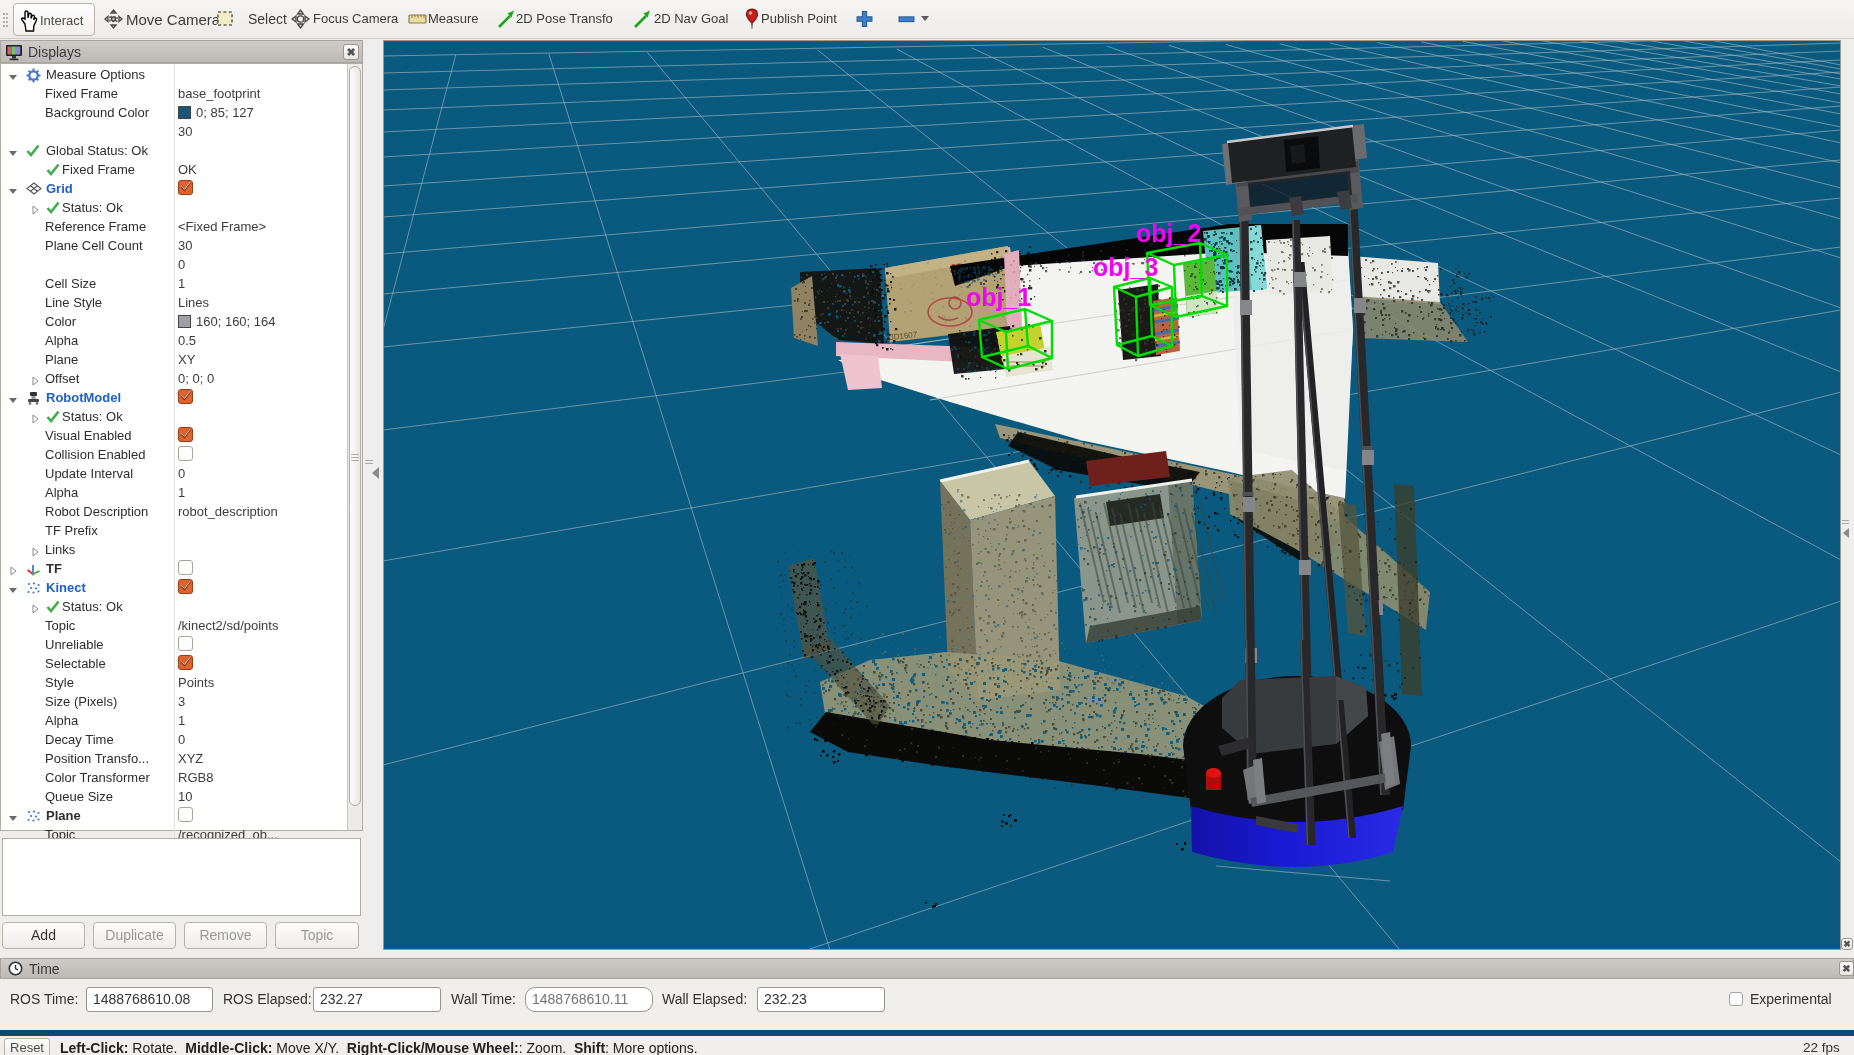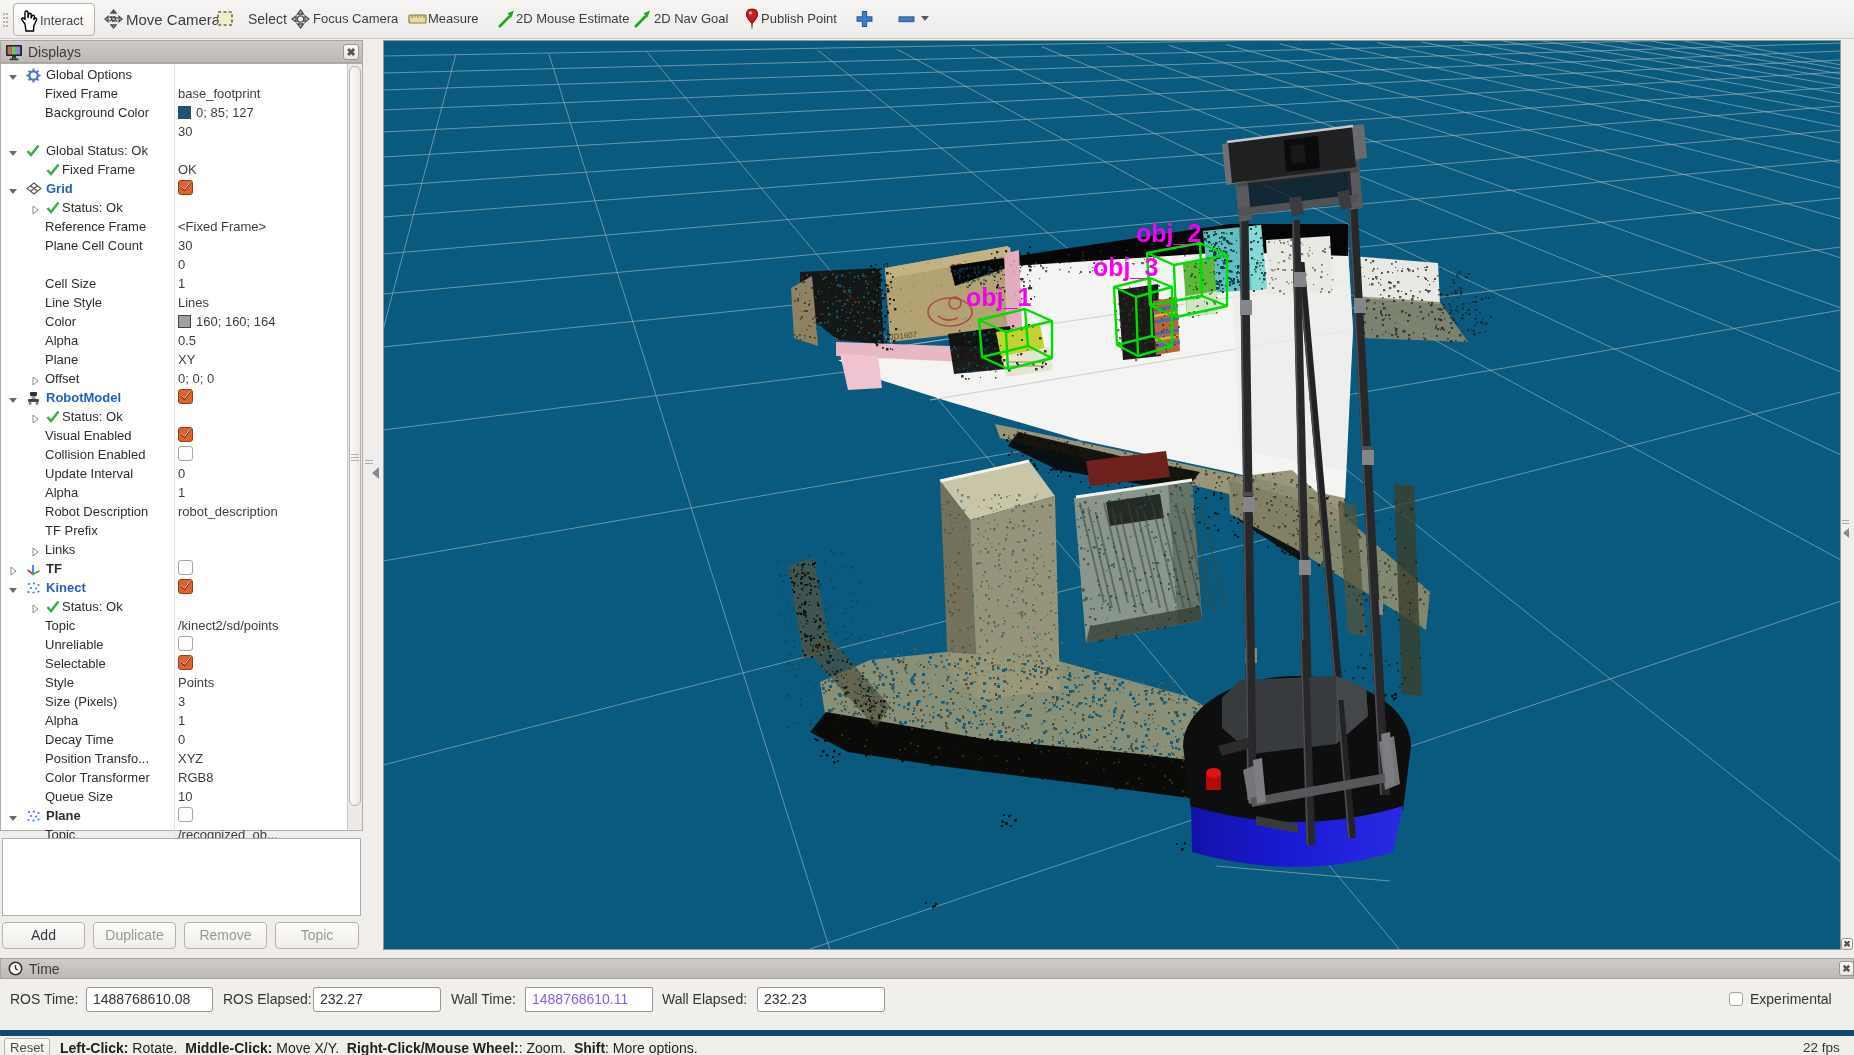--- a/index.html
+++ b/index.html
@@ -43,21 +43,21 @@
     <div class="abs" style="left:313px;top:11px;font-size:13px">Focus Camera</div>
  <div class="abs" style="left:408px;top:8px"><svg width="19" height="22" viewBox="0 0 19 20">
         <rect x="1" y="6" width="17" height="8" rx="1" fill="#e8dca0" stroke="#8a7d48" stroke-width="1.2"></rect>
         <path d="M4 6 v3 M7 6 v2.3 M10 6 v3 M13 6 v2.3 M16 6 v3" stroke="#8a7d48" stroke-width="1"></path>
       </svg></div>
     <div class="abs" style="left:428px;top:11px;font-size:13px">Measure</div>
  <div class="abs" style="left:497px;top:8px"><svg width="19" height="22" viewBox="0 0 19 20">
         <path d="M2 18 L13 7" stroke="#18a818" stroke-width="2.6"></path>
         <path d="M10.5 4.5 L17 1.5 L14.5 8.5 Z" fill="#18a818"></path>
       </svg></div>
-    <div class="abs" style="left:516px;top:11px;font-size:13px">2D Mouse Estimate</div>
+    <div class="abs" style="left:516px;top:11px;font-size:13px">2D Pose Transfo</div>
  <div class="abs" style="left:633px;top:8px"><svg width="19" height="22" viewBox="0 0 19 20">
         <path d="M2 18 L13 7" stroke="#18a818" stroke-width="2.6"></path>
         <path d="M10.5 4.5 L17 1.5 L14.5 8.5 Z" fill="#18a818"></path>
       </svg></div>
     <div class="abs" style="left:654px;top:11px;font-size:13px">2D Nav Goal</div>
  <div class="abs" style="left:744px;top:8px"><svg width="16" height="22" viewBox="0 0 14 20">
         <path d="M7 1 Q12 1 12 6 Q12 9 7 14 Q2 9 2 6 Q2 1 7 1 Z" fill="#c81e1e" stroke="#7a1010"></path>
         <circle cx="5.6" cy="4.6" r="1.6" fill="#f0a0a0"></circle>
         <path d="M6.2 14 L7.8 14 L7.3 19 L6.7 19 Z" fill="#555"></path>
       </svg></div>
@@ -90,21 +90,21 @@
  <div class="abs" style="left:0;top:25px;width:362px;height:19px;overflow:hidden">
       <span class="abs" style="left:8px;top:5px"><svg width="10" height="10" viewBox="0 0 10 10">
           <path d="M1 3 L9 3 L5 8 Z" fill="#6a6a6a"></path>
         </svg></span>
       <span class="abs" style="left:26px;top:3px"><svg width="15" height="15" viewBox="0 0 15 15">
           <circle cx="7.5" cy="7.5" r="4.2" fill="none" stroke="#4a78c4" stroke-width="2.2"></circle>
           <g stroke="#4a78c4" stroke-width="2">
             <path d="M7.5 0.5 V3 M7.5 12 V14.5 M0.5 7.5 H3 M12 7.5 H14.5 M2.6 2.6 L4.4 4.4 M10.6 10.6 L12.4 12.4 M12.4 2.6 L10.6 4.4 M4.4 10.6 L2.6 12.4"></path>
           </g>
         </svg></span>
-      <span class="abs" style="left:46px;top:2px;color:#2d2d2d">Global Options</span>
+      <span class="abs" style="left:46px;top:2px;color:#2d2d2d">Measure Options</span>
     </div>
     <div class="abs" style="left:0;top:44px;width:362px;height:19px;overflow:hidden">
       <span class="abs" style="left:45px;top:2px;color:#2d2d2d">Fixed Frame</span>
       <span class="abs" style="left:178px;top:2px">base_footprint</span>
     </div>
     <div class="abs" style="left:0;top:63px;width:362px;height:19px;overflow:hidden">
       <span class="abs" style="left:45px;top:2px;color:#2d2d2d">Background Color</span>
       <span class="abs" style="left:178px;top:3px;width:13px;height:13px;background:#19557a;border:1px solid #444"></span>
       <span class="abs" style="left:196px;top:2px">0; 85; 127</span>
     </div>
@@ -575,21 +575,21 @@
           <path d="M7.5 4 V7.5 L10 9" stroke="#333" stroke-width="1.4" fill="none"></path>
         </svg></span>
    <span class="abs" style="left:28px;top:2px;font-size:14px;color:#3a3a3a">Time</span>
    <span class="abs" style="left:1838px;top:2px;width:15px;height:15px;background:linear-gradient(#fcfcfc,#e8e6e2);border:1px solid #9a968f;border-radius:3px;text-align:center;line-height:13px;font-size:10px;font-weight:bold;color:#555">✖</span>
  </div>
  <div class="abs" style="left:10px;top:33px;font-size:14px;color:#333">ROS Time:</div>
  <div class="abs" style="left:86px;top:29px;width:127px;height:25px;background:#fff;border:1px solid #9a968f;border-radius:3px;font-size:14px;color:#333;padding:3px 0 0 6px">1488768610.08</div>
  <div class="abs" style="left:223px;top:33px;font-size:14px;color:#333">ROS Elapsed:</div>
  <div class="abs" style="left:313px;top:29px;width:128px;height:25px;background:#fff;border:1px solid #9a968f;border-radius:3px;font-size:14px;color:#333;padding:3px 0 0 6px">232.27</div>
  <div class="abs" style="left:451px;top:33px;font-size:14px;color:#333">Wall Time:</div>
- <div class="abs" style="left:525px;top:29px;width:128px;height:25px;background:#fff;border:1px solid #9a968f;border-radius:1px;font-size:14px;color:#8b5cf6;padding:3px 0 0 6px">1488768610.11</div>
+ <div class="abs" style="left:525px;top:29px;width:128px;height:25px;background:#fff;border:1px solid #9a968f;border-radius:10px;font-size:14px;color:#737373;padding:3px 0 0 6px">1488768610.11</div>
  <div class="abs" style="left:662px;top:33px;font-size:14px;color:#333">Wall Elapsed:</div>
  <div class="abs" style="left:757px;top:29px;width:128px;height:25px;background:#fff;border:1px solid #9a968f;border-radius:3px;font-size:14px;color:#333;padding:3px 0 0 6px">232.23</div>
  <span class="abs" style="left:1729px;top:34px;width:14px;height:14px;background:#fdfdfd;border:1px solid #a8a49e;border-radius:3px"></span>
  <div class="abs" style="left:1750px;top:33px;font-size:14px;color:#333">Experimental</div>
 </div>
 
 <div class="abs" style="left:0;top:1030px;width:1854px;height:25px;background:#f1efec;border-top:6px solid #0c4a6e">
  <div class="abs btn" style="left:4px;top:2px;width:46px;height:20px;border-radius:3px;text-align:center;line-height:18px;font-size:13px">Reset</div>
  <div class="abs" style="left:60px;top:4px;font-size:14px;color:#222"><b>Left-Click:</b> Rotate.&nbsp; <b>Middle-Click:</b> Move X/Y.&nbsp; <b>Right-Click/Mouse Wheel:</b>: Zoom.&nbsp; <b>Shift</b>: More options.</div>
  <div class="abs" style="left:1803px;top:4px;font-size:13.5px;color:#333">22 fps</div>

